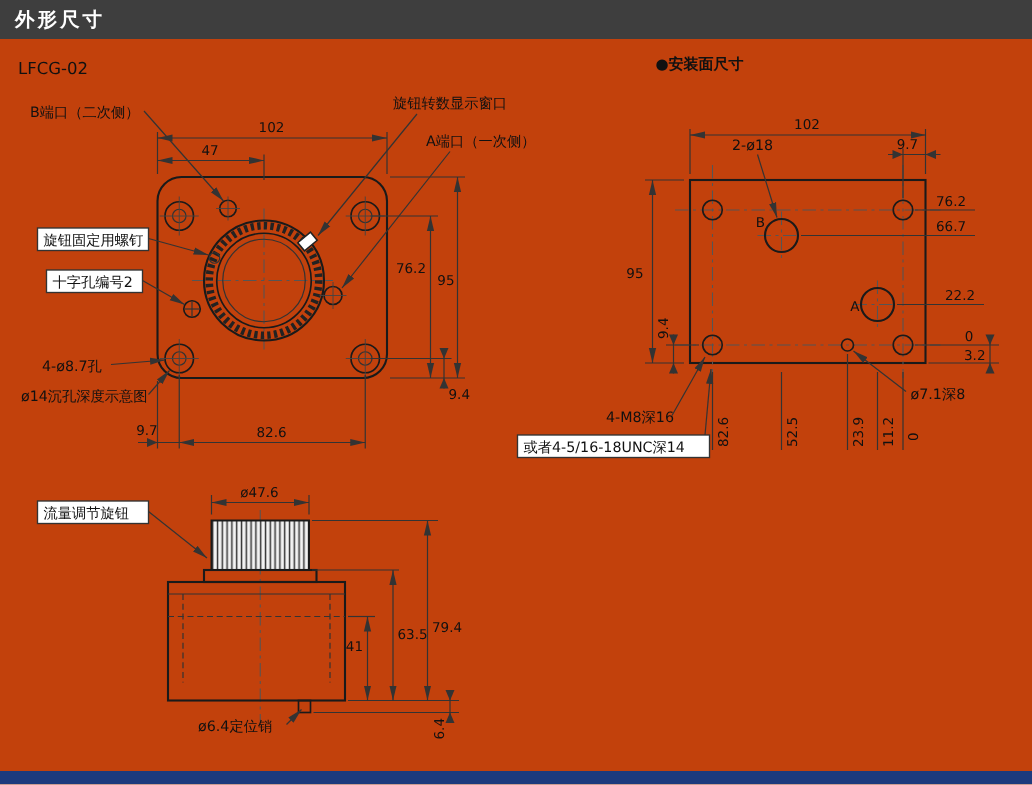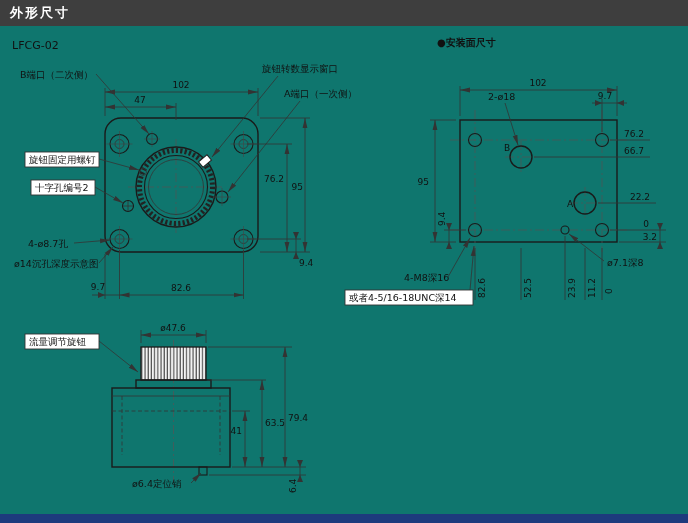--- a/index.html
+++ b/index.html
@@ -1,16 +1,16 @@
 <!DOCTYPE html>
 <html><head>
 <meta charset="utf-8">
 <style>
   html,body{margin:0;padding:0;background:#fff;}
-  .page{position:relative;width:688px;height:523px;background:#0f766e;overflow:hidden;
+  .page{position:relative;width:688px;height:523px;background:#c2410c;overflow:hidden;
         font-family:"DejaVu Sans","Liberation Sans",sans-serif;}
   .header-bar{position:absolute;top:0;left:0;width:688px;height:26px;background:#3e3e3e;
               display:flex;align-items:center;}
   .header-bar span{color:#fff;font-size:13px;font-weight:bold;letter-spacing:2px;padding-left:10px;}
   .footer-bar{position:absolute;left:0;bottom:0;width:688px;height:9px;background:#1d3a7d;}
   svg{position:absolute;top:0;left:0;}
   svg text{font-family:"DejaVu Sans","Liberation Sans",sans-serif;font-size:9px;fill:#111;}
   svg text.lbl{font-size:9.5px;}
   svg text.big{font-size:11px;}
   svg text.sec{font-size:10px;font-weight:bold;}

